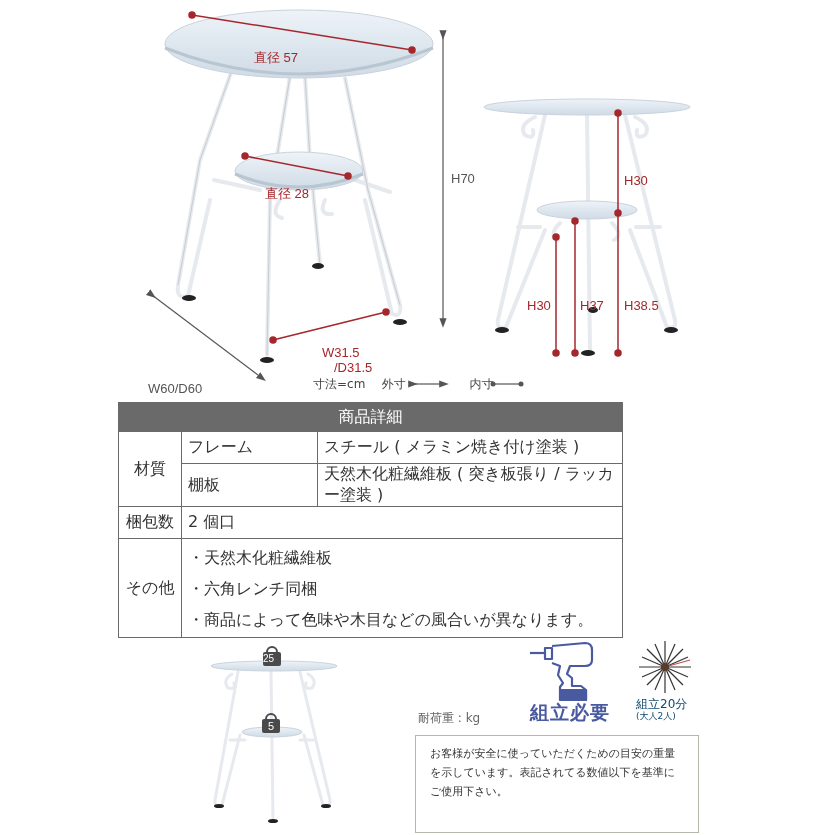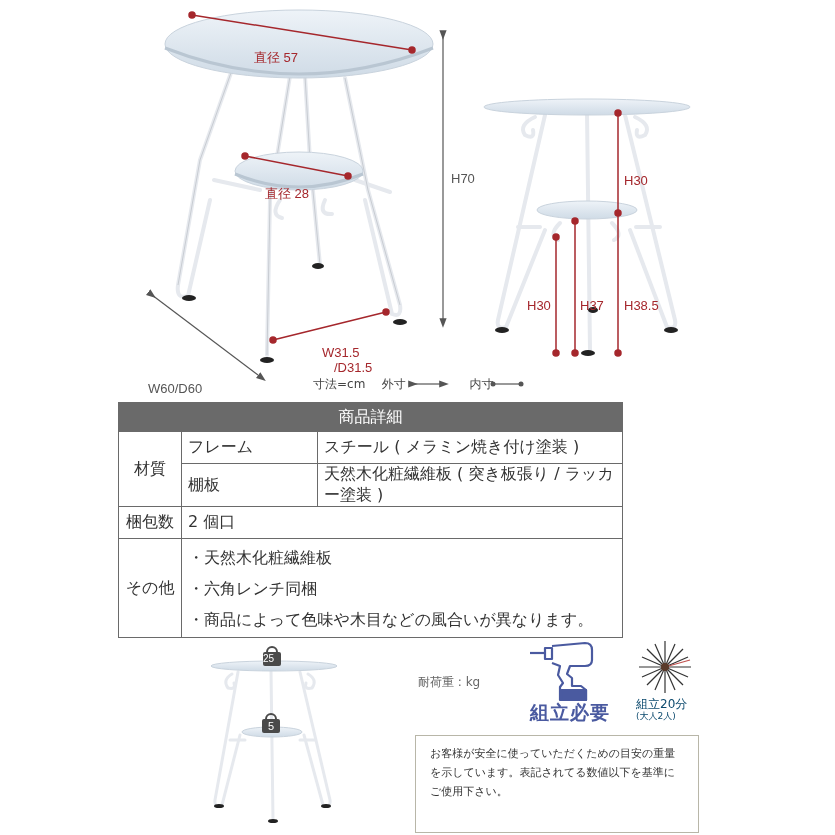--- a/index.html
+++ b/index.html
@@ -16,21 +16,21 @@
   
   .spec { position:absolute; left:118px; top:402px; width:505px; border-collapse:collapse; font-size:16px; color:#333; }
   .spec td { border:1px solid #6a6a6a; padding:0 6px; height:31px; }
   .spec .hdr td { background:#6a6a6a; color:#fff; text-align:center; height:28px; font-size:16px; }
   .spec td.k { width:56px; text-align:center; padding:0 3px; }
   .spec td.k2 { width:123px; }
   .spec .other td { height:98px; }
   .spec .other ul { list-style:none; margin:0; padding:0; }
   .spec .other li { line-height:31px; }
 
-  .loadlbl { position:absolute; left:418px; top:674px; font-size:12px; color:#666; }
+  .loadlbl { position:absolute; left:418px; top:710px; font-size:12px; color:#666; }
   .assembly { position:absolute; left:530px; top:700px; font-size:19px; font-weight:bold; color:#4a5aa0; letter-spacing:1px; }
   .time { position:absolute; left:636px; top:698px; font-size:12px; color:#0c4a6e; width:62px; line-height:12px; }
   .time small { font-size:9px; display:block; }
 
   .notice { position:absolute; left:415px; top:735px; width:282px; height:96px; border:1px solid #b8b6a8; }
   .notice .nh { height:26px; border-bottom:1px solid #b8b6a8; text-align:center; font-size:12px; font-weight:bold; line-height:26px; letter-spacing:9px; color:#333; }
   .notice .nb { padding:8px 12px 0 14px; font-size:11px; line-height:19px; color:#333; }
 </style>
 </head>
 <body>

